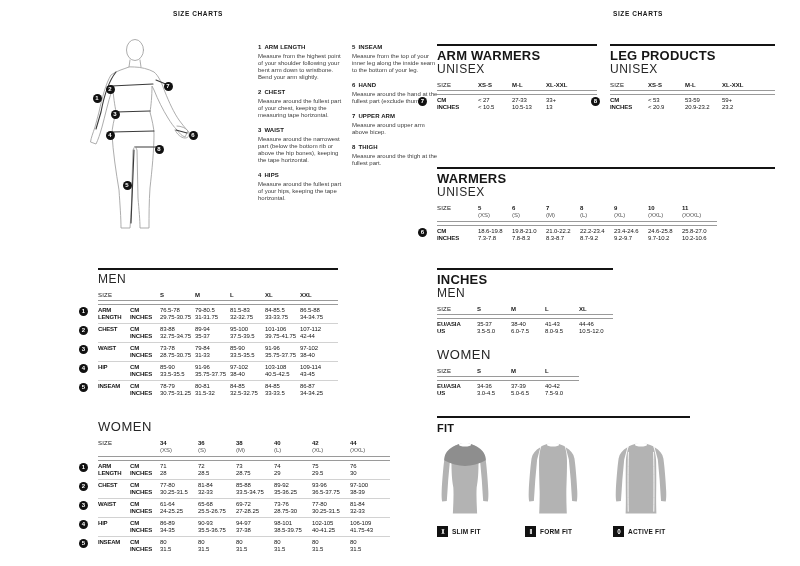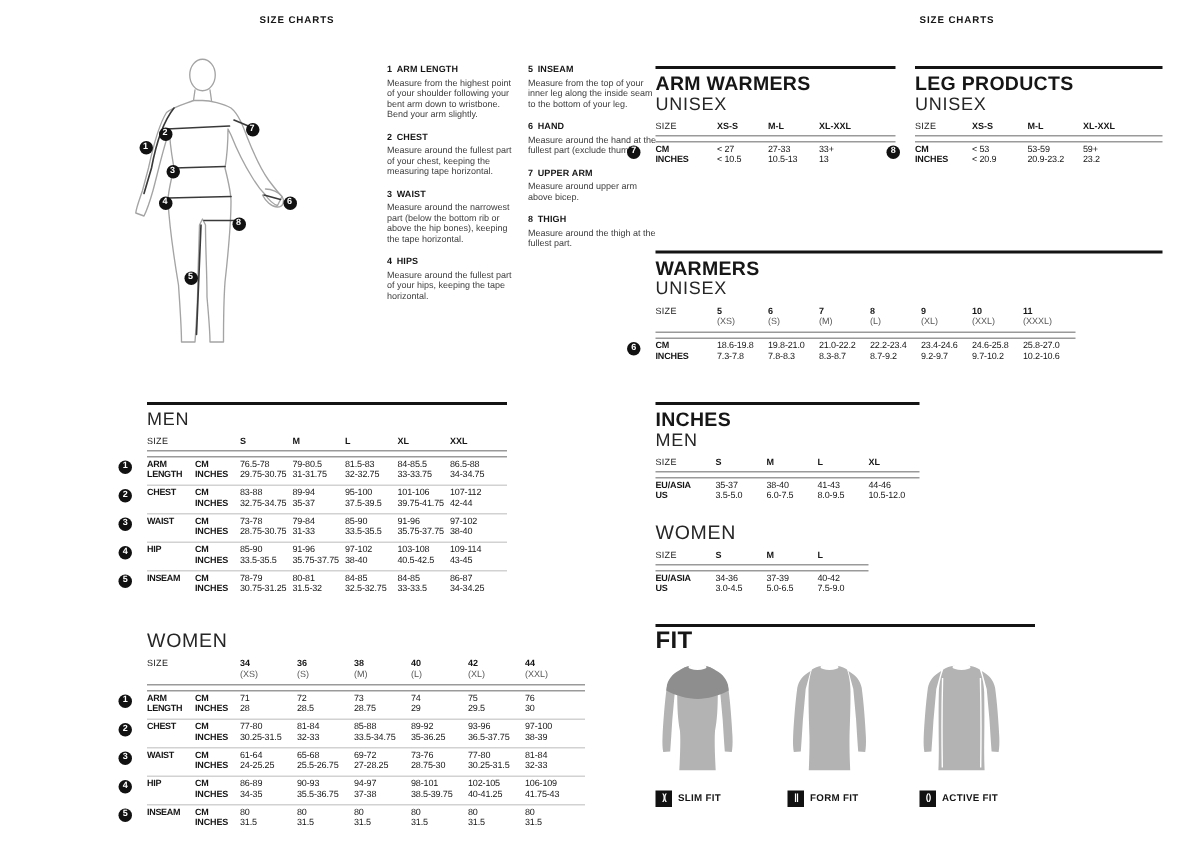--- a/index.html
+++ b/index.html
@@ -685,21 +685,21 @@
             <div class="t-line">40-42</div>
             <div class="t-line">7.5-9.0</div>
           </div>
         </div>
       </div>
     </div>
 </section>
 
 <section class="abs" style="left:437px;top:416px;width:338px">
   <div class="rule" style="width:253px"></div>
-  <h2 class="title" style="font-size:16px">FIT</h2>
+  <h2 class="title" style="font-size:11px">FIT</h2>
   <div class="fit-row">
 
     <div class="fit-item">
       <svg width="56" height="74" viewBox="0 0 60 78">
         <path fill="#b3b3b3" d="M17.5 5 C12 8 9 12 8 17 C6.5 28 5.5 42 5 52 C4.8 57 5 60 5.5 63 L10.5 62.5 C11 56 11.5 48 12 40 L14 18 Z"></path>
         <path fill="#b3b3b3" d="M42.5 5 C48 8 51 12 52 17 C53.5 28 54.5 42 55 52 C55.2 57 55 60 54.5 63 L49.5 62.5 C49 56 48.5 48 48 40 L46 18 Z"></path>
         <path fill="#b3b3b3" d="M18 4 C22 1.5 26 1 30 1 C34 1 38 1.5 42 4 C43.5 8 44.5 14 44.5 20 C44.5 32 44 40 42.5 48 C42 56 42.5 66 43 76 L17 76 C17.5 66 18 56 17.5 48 C16 40 15.5 32 15.5 20 C15.5 14 16.5 8 18 4 Z"></path>
         <path fill="#8e8e8e" d="M18 4 C22 1.5 26 1 30 1 C34 1 38 1.5 42 4 C46 6 50.5 9.5 51.8 15 L52.3 19 C45 23 37 25 30 25 C23 25 15 23 7.7 19 L8.2 15 C9.5 9.5 14 6 18 4 Z"></path>
         <ellipse cx="30" cy="2.2" rx="6.5" ry="2.1" fill="#fff"></ellipse>
       </svg>

